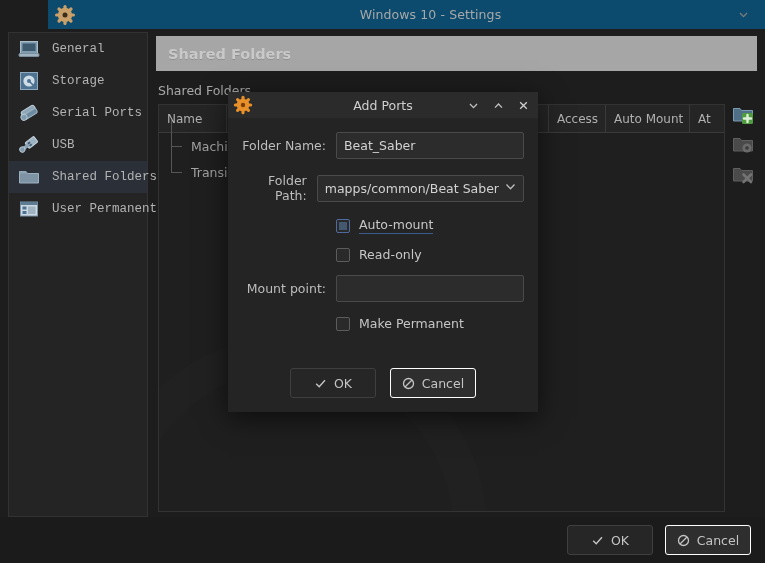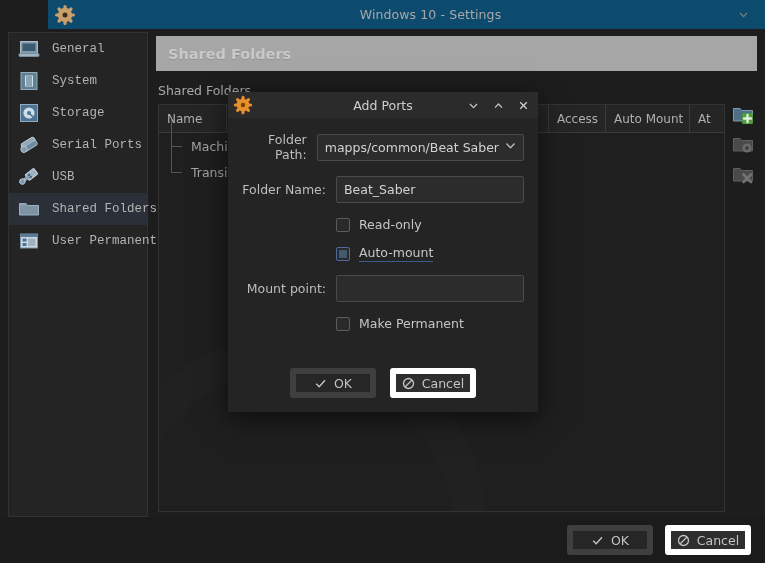--- a/index.html
+++ b/index.html
@@ -138,21 +138,21 @@
   .bottombar {
     position: absolute; left: 0; bottom: 0; width: 765px; height: 46px;
     background: #1b1b1b;
     display: flex; align-items: center; justify-content: flex-end;
     padding-right: 14px; gap: 12px;
   }
   .btn {
     height: 30px; min-width: 86px;
     display: flex; align-items: center; justify-content: center; gap: 7px;
     background: #2e2e2e;
-    border: 6px solid #ffffff;
+    border: 1px solid #ffffff;
     border-radius: 3px;
     color: #c4c4c4; font-size: 12.5px;
   }
   .btn.flat { background: #262626; border-color: #3f3f3f; }
   .btn svg { display: block; }
 
   
   .dialog {
     position: absolute; left: 228px; top: 92px;
     width: 310px; height: 320px;
@@ -279,36 +279,20 @@
       <span class="side-icon">
         <svg width="22" height="20" viewBox="0 0 22 20">
           <rect x="2.5" y="2.5" width="17" height="12" fill="#7f9bb0" stroke="#a9bcc9"></rect>
           <rect x="4.5" y="4.5" width="13" height="7.5" fill="#3e5a6e"></rect>
           <rect x="1" y="14.5" width="20" height="3" rx="1" fill="#9fb3c0" stroke="#7b8f9c"></rect>
         </svg>
       </span>
       <span class="side-label">General</span>
     </div>
 
-    <div class="side-item">
-      <span class="side-icon">
-        <svg width="22" height="20" viewBox="0 0 22 20">
-          <rect x="3" y="1.5" width="16" height="17" fill="#5e7f96" stroke="#93aabb"></rect>
-          <rect x="7" y="4.5" width="8" height="11" fill="#d6e2ea"></rect>
-          <g stroke="#46647a" stroke-width="1">
-            <line x1="8" y1="6" x2="14" y2="6"></line>
-              <line x1="8" y1="8" x2="14" y2="8"></line>
-            <line x1="8" y1="10" x2="14" y2="10"></line>
-              <line x1="8" y1="12" x2="14" y2="12"></line>
-            <line x1="8" y1="14" x2="14" y2="14"></line>
-          </g>
-        </svg>
-      </span>
-      <span class="side-label">System</span>
-    </div>
 
 
     <div class="side-item">
       <span class="side-icon">
         <svg width="22" height="20" viewBox="0 0 22 20">
           <rect x="2.5" y="1.5" width="17" height="17" fill="#4e7392" stroke="#90abc0"></rect>
           <circle cx="11" cy="10" r="5.6" fill="#cfdde6"></circle>
           <circle cx="11" cy="10" r="2" fill="#4e7392"></circle>
           <path d="M11 10 L16 15" stroke="#4e7392" stroke-width="1.6"></path>
         </svg>
@@ -475,50 +459,50 @@
           <svg width="13" height="13" viewBox="0 0 13 13">
               <path d="M3.2 3.2 L9.8 9.8 M9.8 3.2 L3.2 9.8" fill="none" stroke="#cfcfcf" stroke-width="1.3"></path>
             </svg>
         </div>
       </div>
     </div>
 
     <div class="dlg-body">
 
       <div class="frow">
+        <span class="flabel">Folder Name:</span>
+        <div class="fctrl">
+          <div class="textfield">
+            <span>Beat_Saber</span>
+          </div>
+        </div>
+      </div>
+
+      <div class="frow">
         <span class="flabel">Folder Path:</span>
         <div class="fctrl">
           <div class="combo">
             <span>mapps/common/Beat Saber</span>
             <span class="combo-arrow">
               <svg width="13" height="13" viewBox="0 0 13 13">
                   <path d="M2.5 4.5 L6.5 8.8 L10.5 4.5" fill="none" stroke="#bdbdbd" stroke-width="1.3"></path>
                 </svg>
             </span>
           </div>
         </div>
       </div>
 
-      <div class="frow">
-        <span class="flabel">Folder Name:</span>
-        <div class="fctrl">
-          <div class="textfield">
-            <span>Beat_Saber</span>
-          </div>
-        </div>
+      <div class="crow">
+        <span class="checkbox checked"></span>
+        <span class="chk-label focused">Auto-mount</span>
       </div>
 
       <div class="crow">
         <span class="checkbox"></span>
         <span class="chk-label">Read-only</span>
-      </div>
-
-      <div class="crow">
-        <span class="checkbox checked"></span>
-        <span class="chk-label focused">Auto-mount</span>
       </div>
 
       <div class="frow" style="margin-top:4px">
         <span class="flabel">Mount point:</span>
         <div class="fctrl">
           <div class="textfield empty">
             <span></span>
           </div>
         </div>
       </div>

